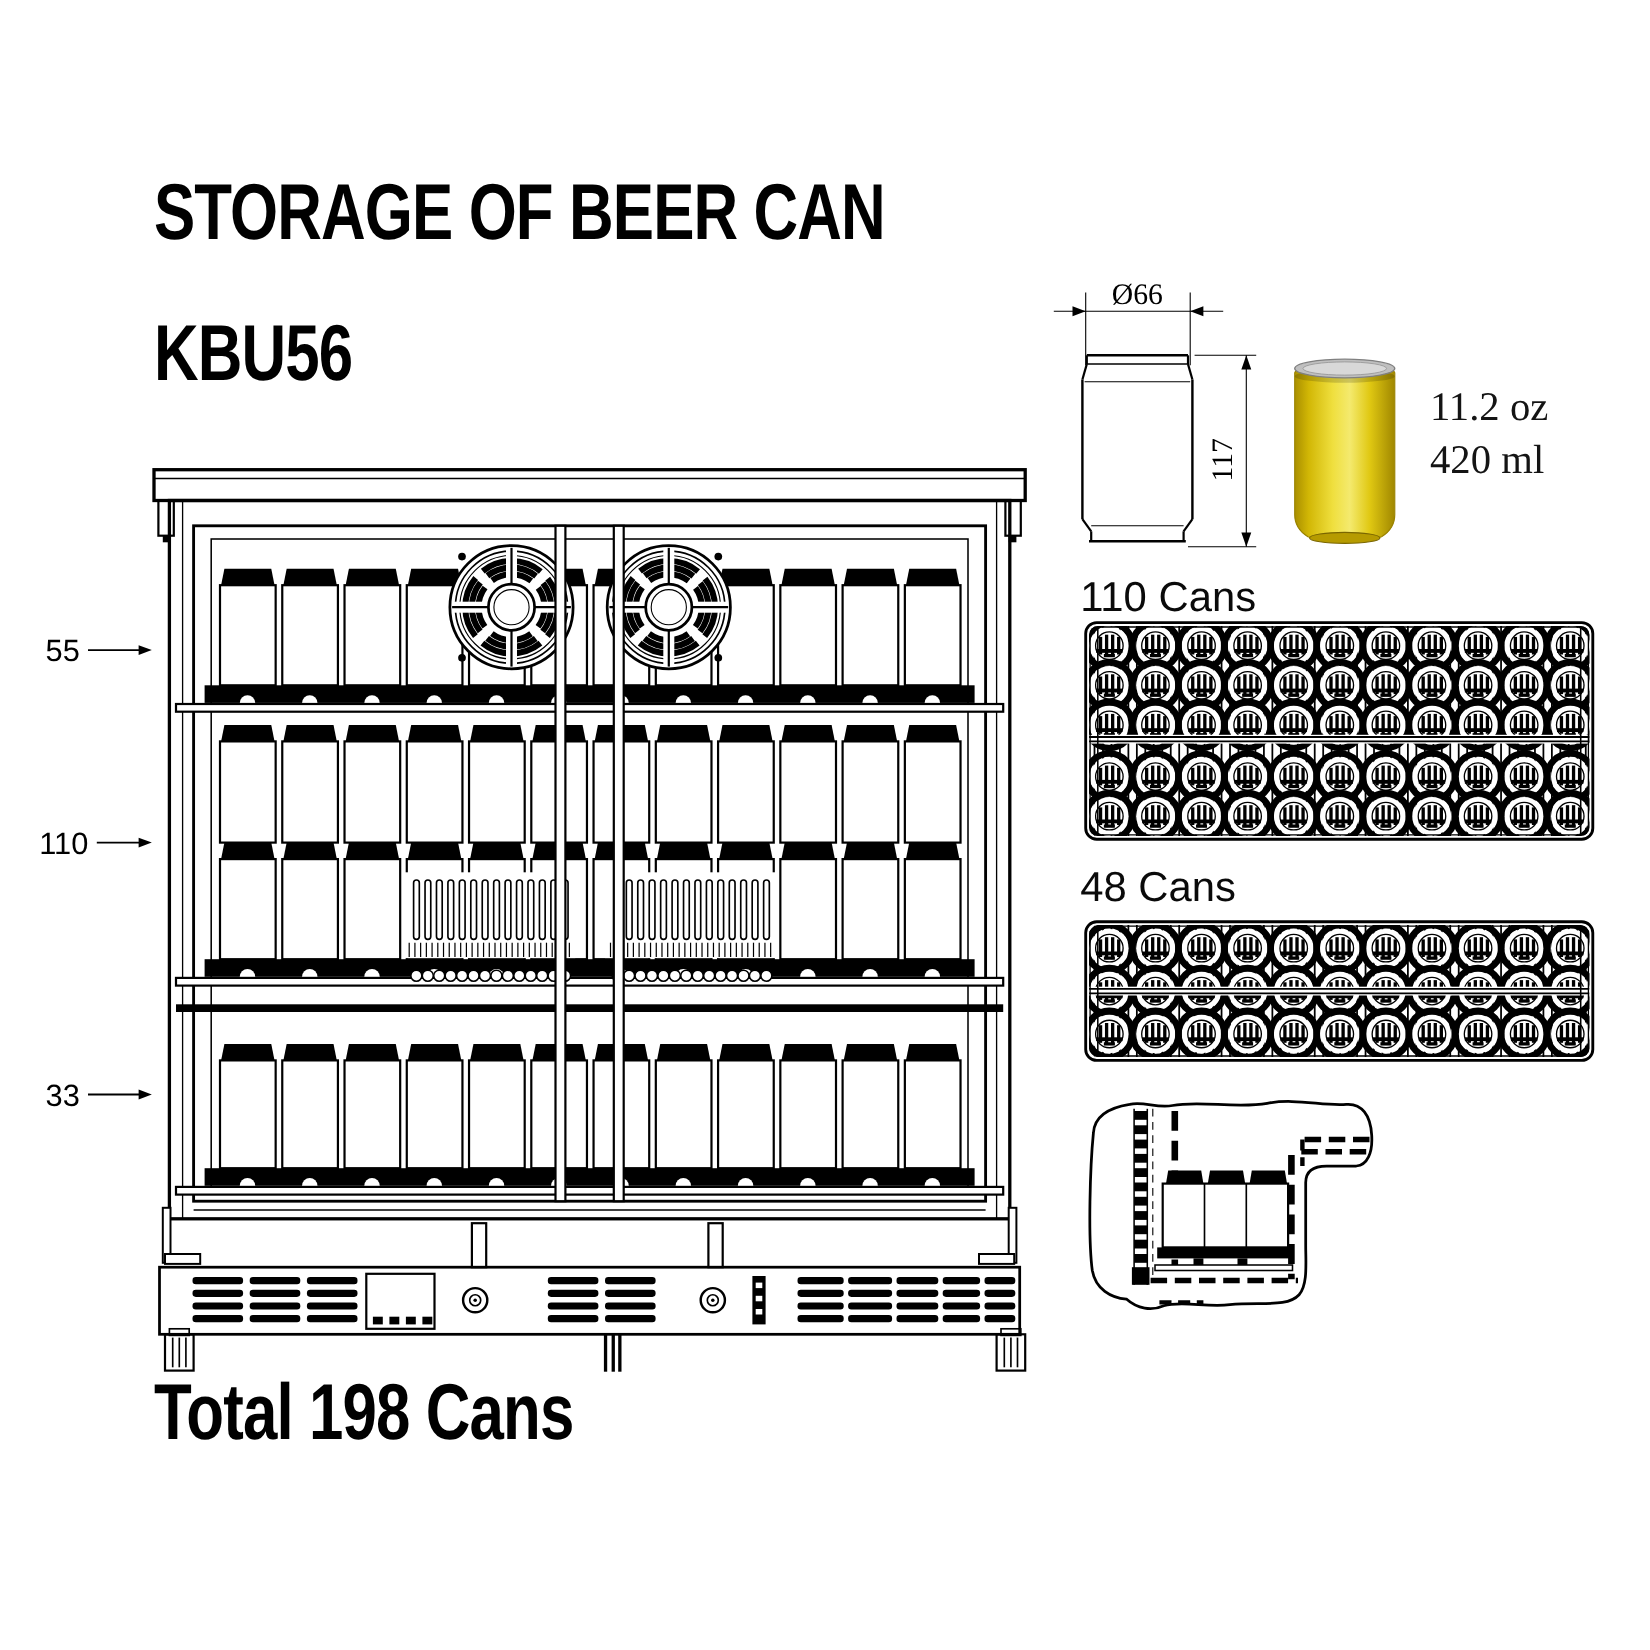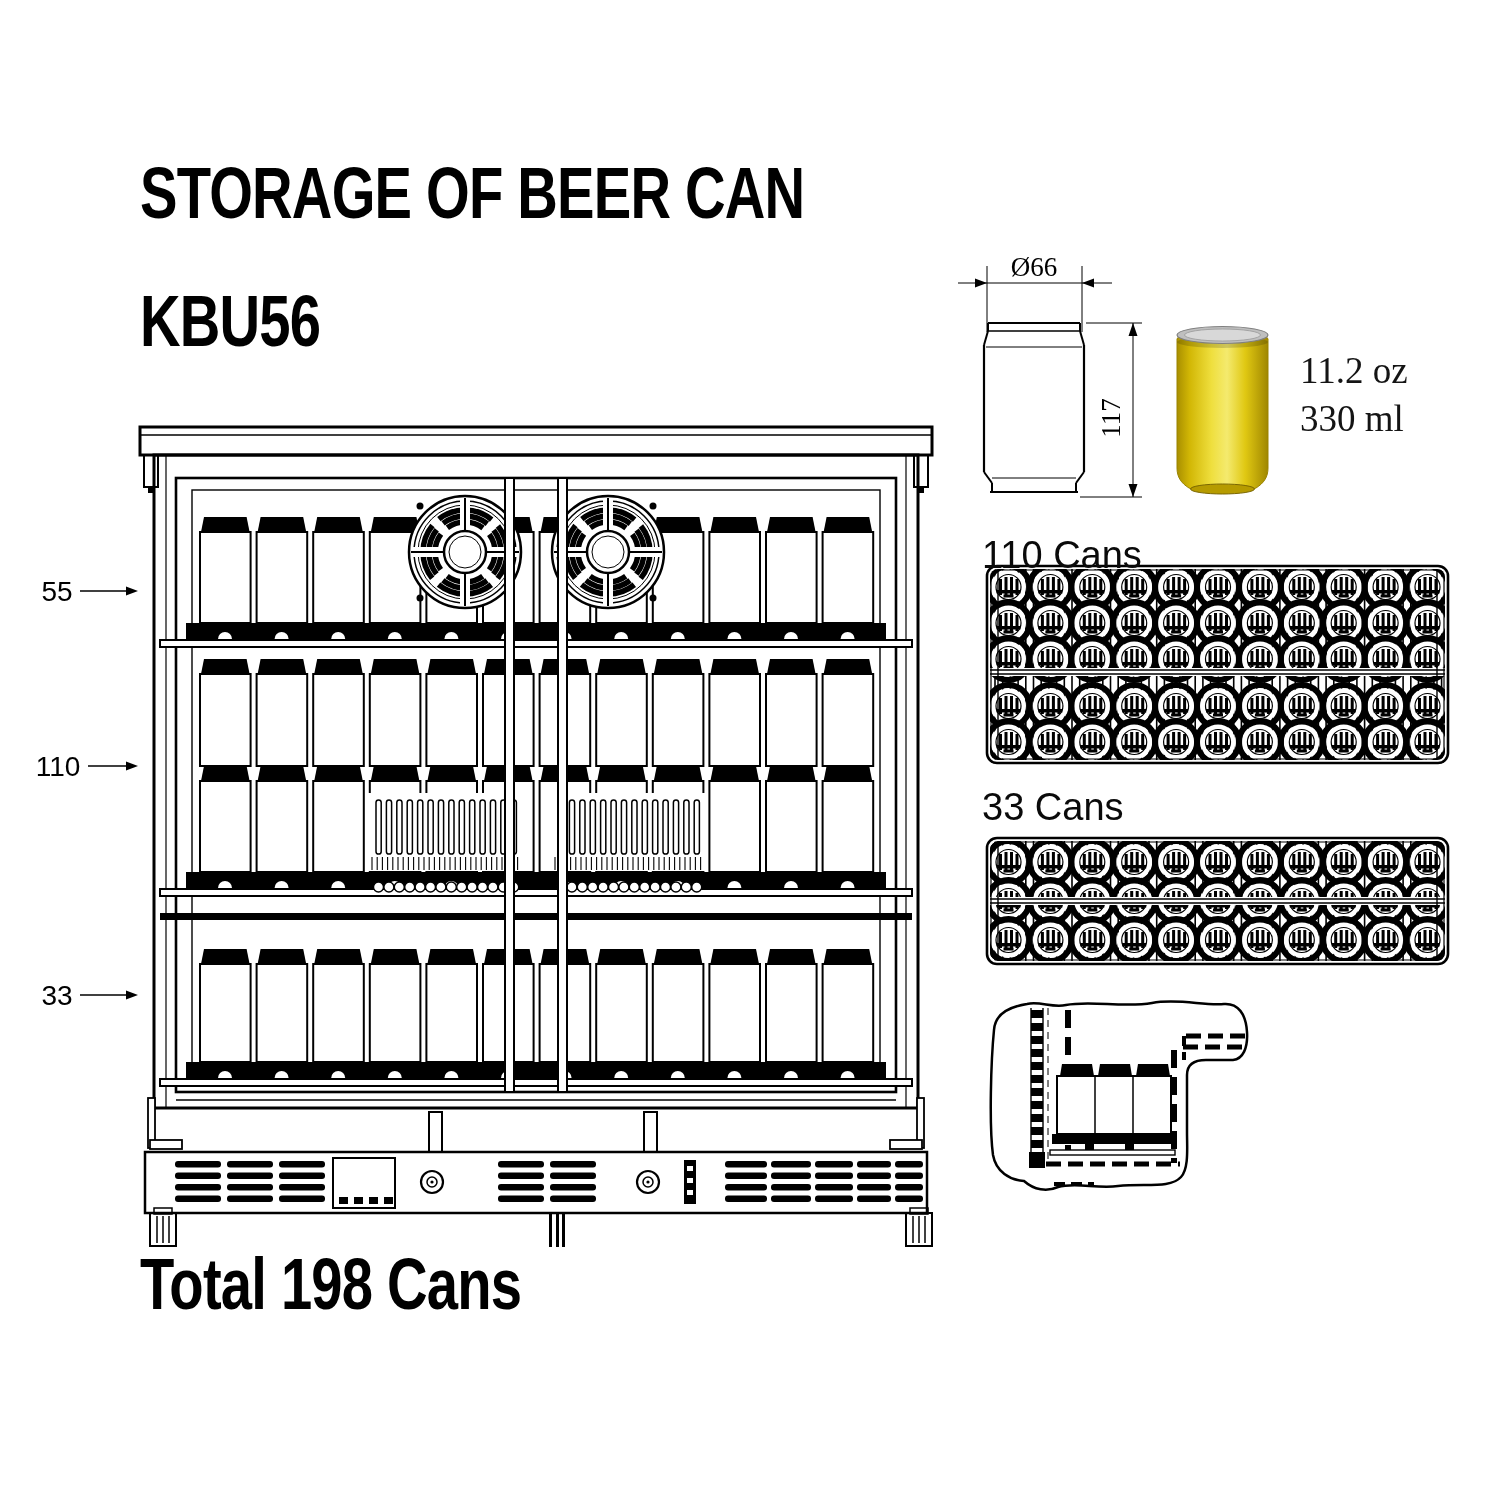--- a/index.html
+++ b/index.html
@@ -1433,18 +1433,18 @@
         <line x1="1046" y1="1164" x2="1180" y2="1164" stroke="#000" stroke-width="5" stroke-dasharray="15 7"></line>
         <line x1="1054" y1="1184" x2="1094" y2="1184" stroke="#000" stroke-width="4" stroke-dasharray="11 6"></line>
       </g>
   </svg>
 
   <div class="headline" style="top:157px">STORAGE OF BEER CAN</div>
   <div class="headline" style="top:285px">KBU56</div>
   <div class="headline" style="top:1248px">Total 198 Cans</div>
 
   <div class="volume" style="left:1300px;top:352px">11.2 oz</div>
-  <div class="volume" style="left:1300px;top:400px">330 ml</div>
+  <div class="volume" style="left:1300px;top:400px">420 ml</div>
 
-  <div class="traylabel" style="left:982px;top:536px">110 Cans</div>
-  <div class="traylabel" style="left:982px;top:788px">33 Cans</div>
+  <div class="traylabel" style="left:982px;top:524px">110 Cans</div>
+  <div class="traylabel" style="left:982px;top:788px">48 Cans</div>
 
 </div>
 
 </body></html>

